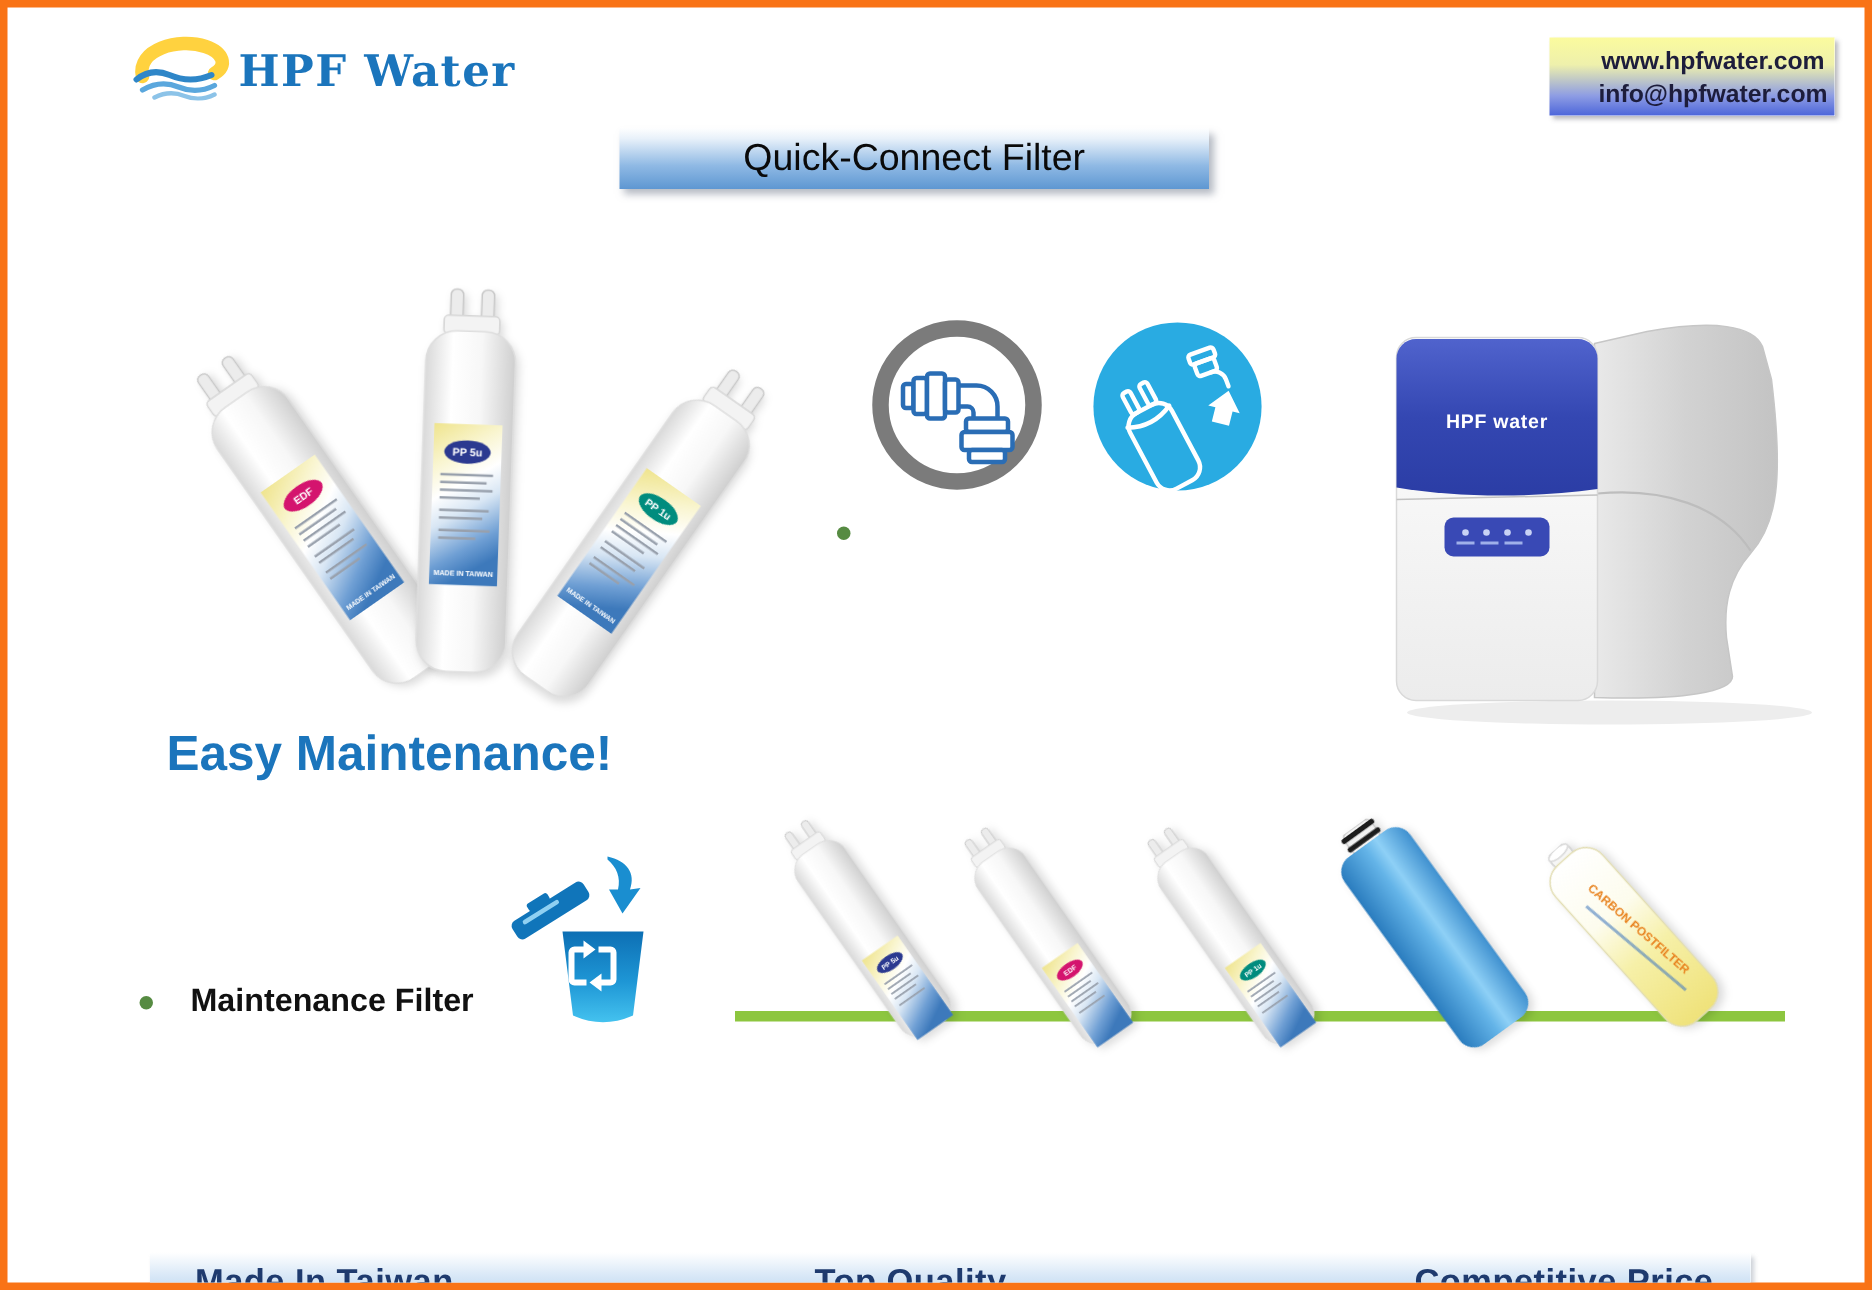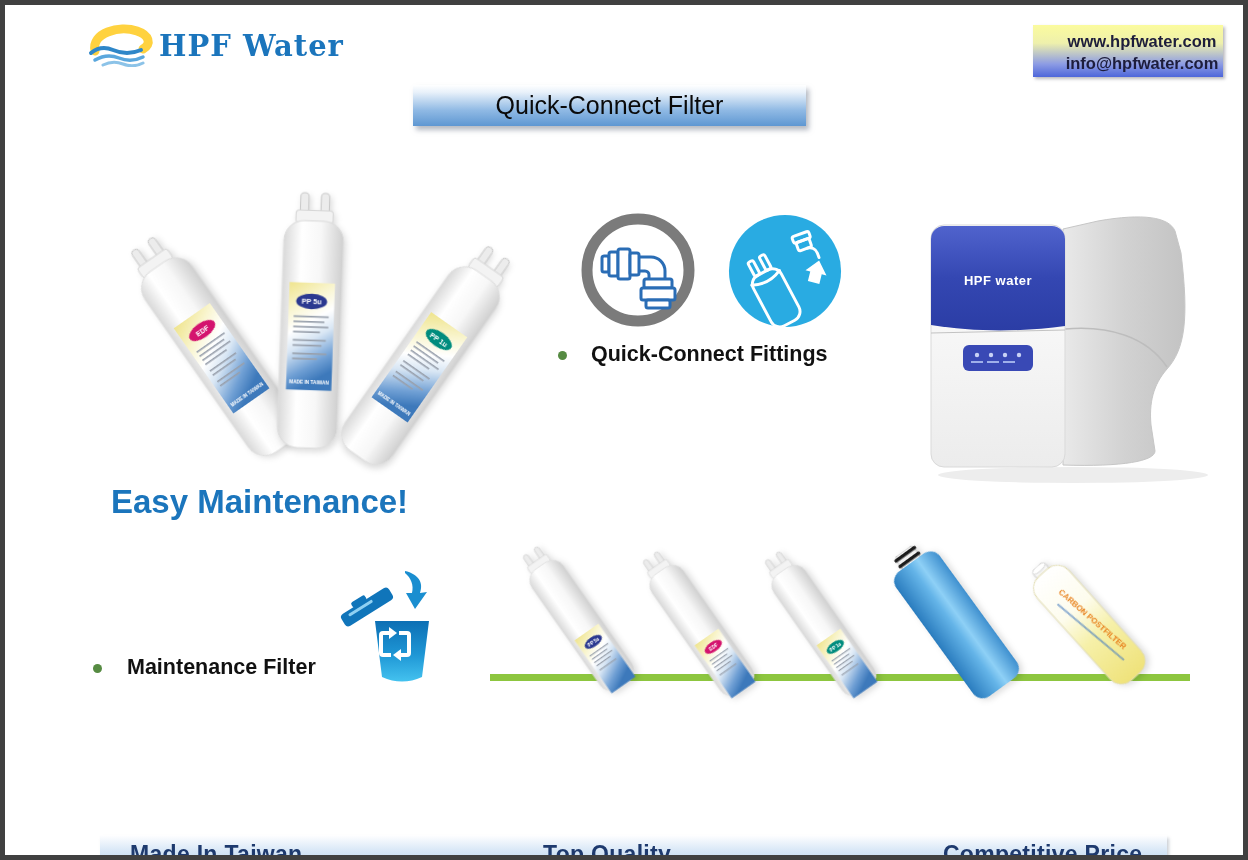--- a/index.html
+++ b/index.html
@@ -1,17 +1,17 @@
 <!DOCTYPE html>
 <html><head>
 <meta charset="utf-8">
 <style>
   html,body{margin:0;padding:0;background:#fff;}
   .slide{position:relative;width:1248px;height:860px;background:#ffffff;
-         border:5px solid #404040;box-sizing:border-box;overflow:hidden;
+         border:5px solid #f97316;box-sizing:border-box;overflow:hidden;
          font-family:"Liberation Sans",sans-serif;}
   .abs{position:absolute;}
   .logo{left:80px;top:16px;display:flex;align-items:center;}
   .logo-text{font-family:"DejaVu Serif",serif;font-weight:bold;font-size:29px;
              color:#1B75BC;letter-spacing:1px;margin-left:2px;}
   .contact{left:1028px;top:20px;width:190px;height:52px;text-align:center;
            font-size:16.5px;font-weight:bold;color:#1d1d3c;line-height:1.35;
            background:linear-gradient(180deg,#fbfb9e 0%,#eef0ac 35%,#8d9ce4 75%,#4d66da 100%);
            box-shadow:2px 2px 3px rgba(100,100,110,.45);padding-top:5px;box-sizing:border-box;padding-left:28px;}
   .title{left:408px;top:80px;width:393px;height:41px;line-height:41px;text-align:center;
@@ -203,21 +203,20 @@
           <rect x="-9" y="-8" width="18" height="7" rx="2"></rect>
           <rect x="-7" y="-1" width="14" height="9" rx="2"></rect>
           <path d="M2,8 a8,8 0 0 1 8,8 l0,5"></path>
         </g>
       </g>
       <path d="M86,72 v-10 h-5 l11,-13 11,13 h-5 v10 z" fill="#fff" transform="rotate(14 92 60)"></path>
     </svg>
   </div>
 
   <div class="abs bullet" style="left:553px;top:346px"></div>
-  <div class="abs feature" style="left:586px;top:337px">Quick-Connect Fittings</div>
 
   <div class="abs" style="left:908px;top:194px;width:330px;height:292px">
     <svg viewBox="0 0 330 292" width="330" height="292">
       <ellipse cx="160" cy="276" rx="135" ry="8" fill="#ededed"></ellipse>
       <path d="M150,30 L185,22 C230,14 256,18 262,32 L268,54 C276,120 272,150 254,170 C240,186 236,204 238,226 L242,252 C242,262 210,268 150,266 Z" fill="url(#gSide)" stroke="#c6c6c6"></path>
       <path d="M152,130 C196,126 234,138 254,168" fill="none" stroke="#bdbdbd" stroke-width="1.5"></path>
       <rect x="18" y="26" width="134" height="242" rx="13" fill="url(#gFront)" stroke="#d9d9d9"></rect>
       <path d="M18,126 C60,133 110,133 152,127 L152,40 A13,13 0 0 0 139,27 L31,27 A13,13 0 0 0 18,40 Z" fill="url(#gPanel)"></path>
       <text x="85" y="86" text-anchor="middle" font-size="13" font-weight="bold" fill="#ffffff" letter-spacing="0.5">HPF water</text>
       <line x1="18" y1="134" x2="152" y2="131" stroke="#c2c2c2"></line>

